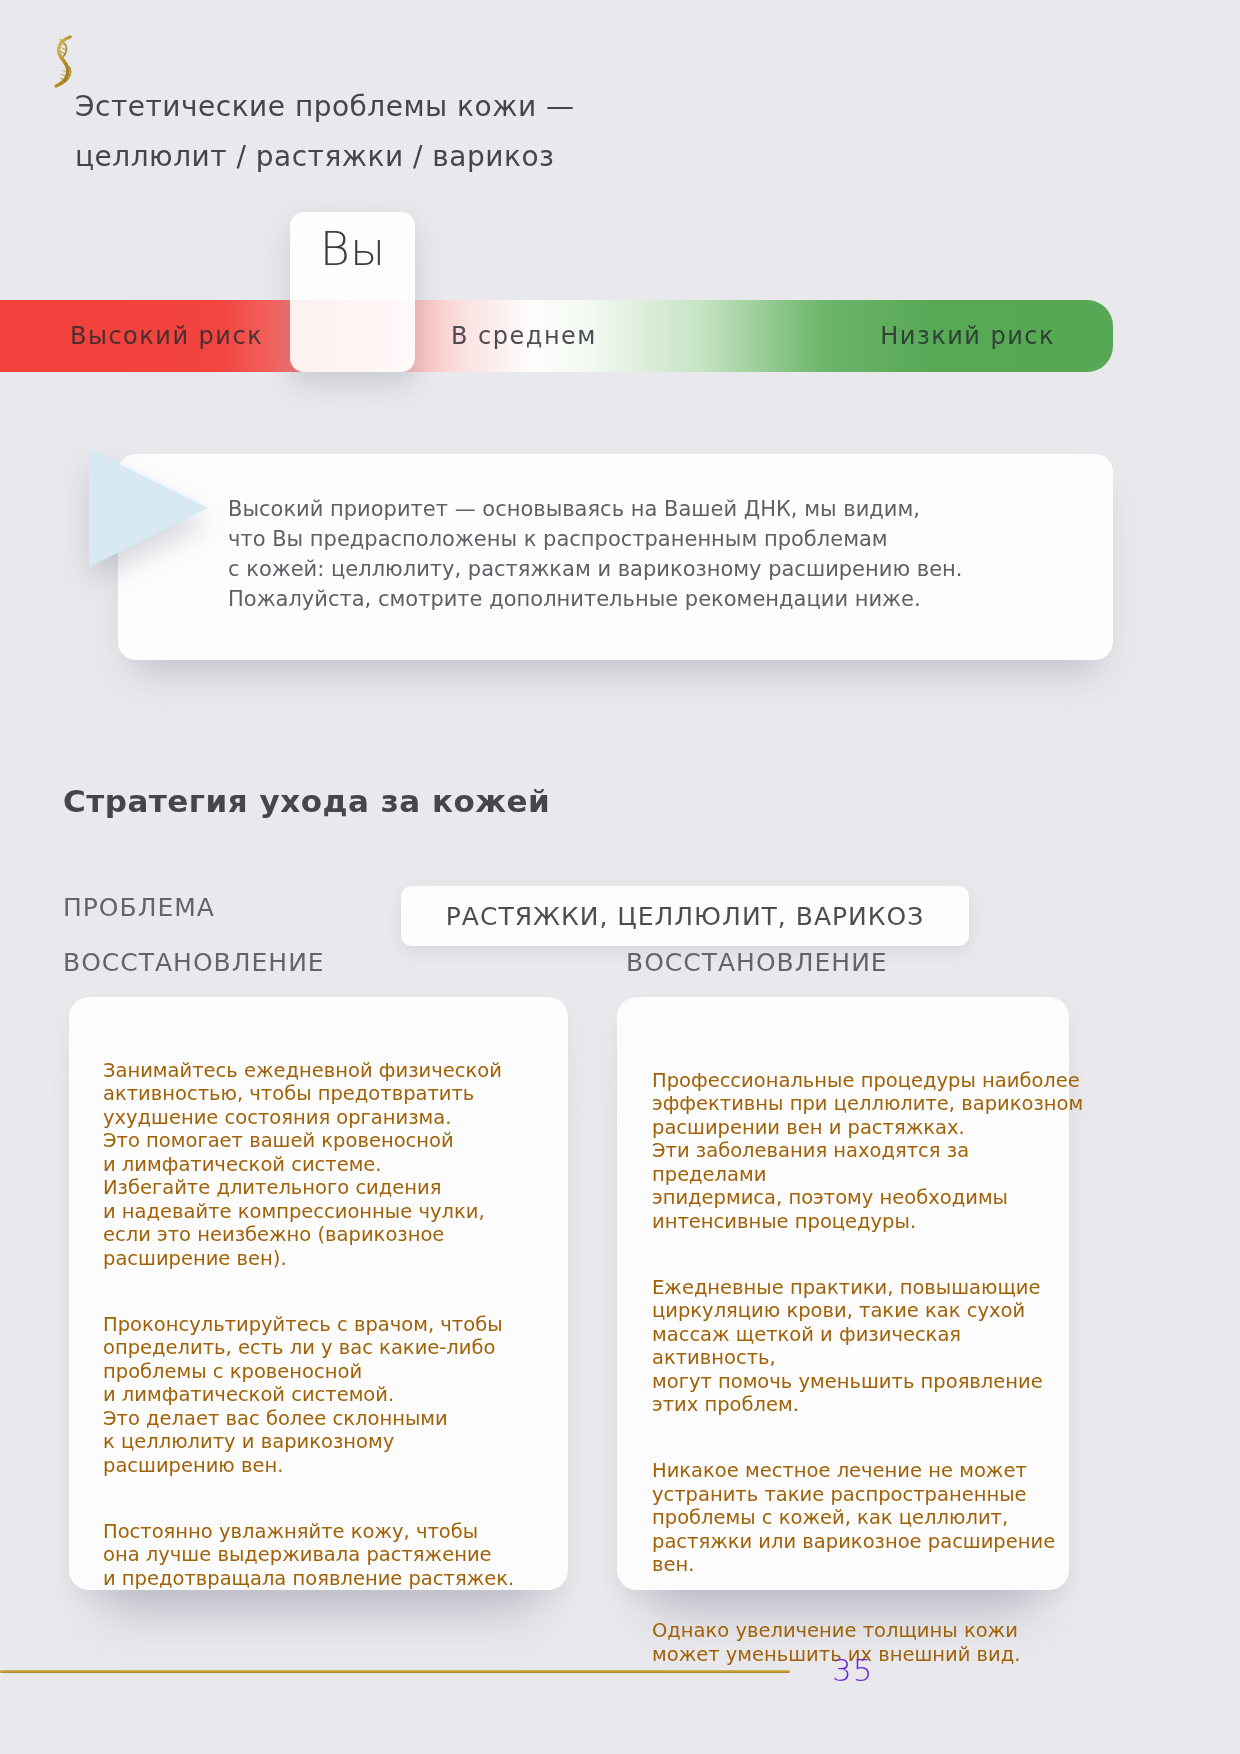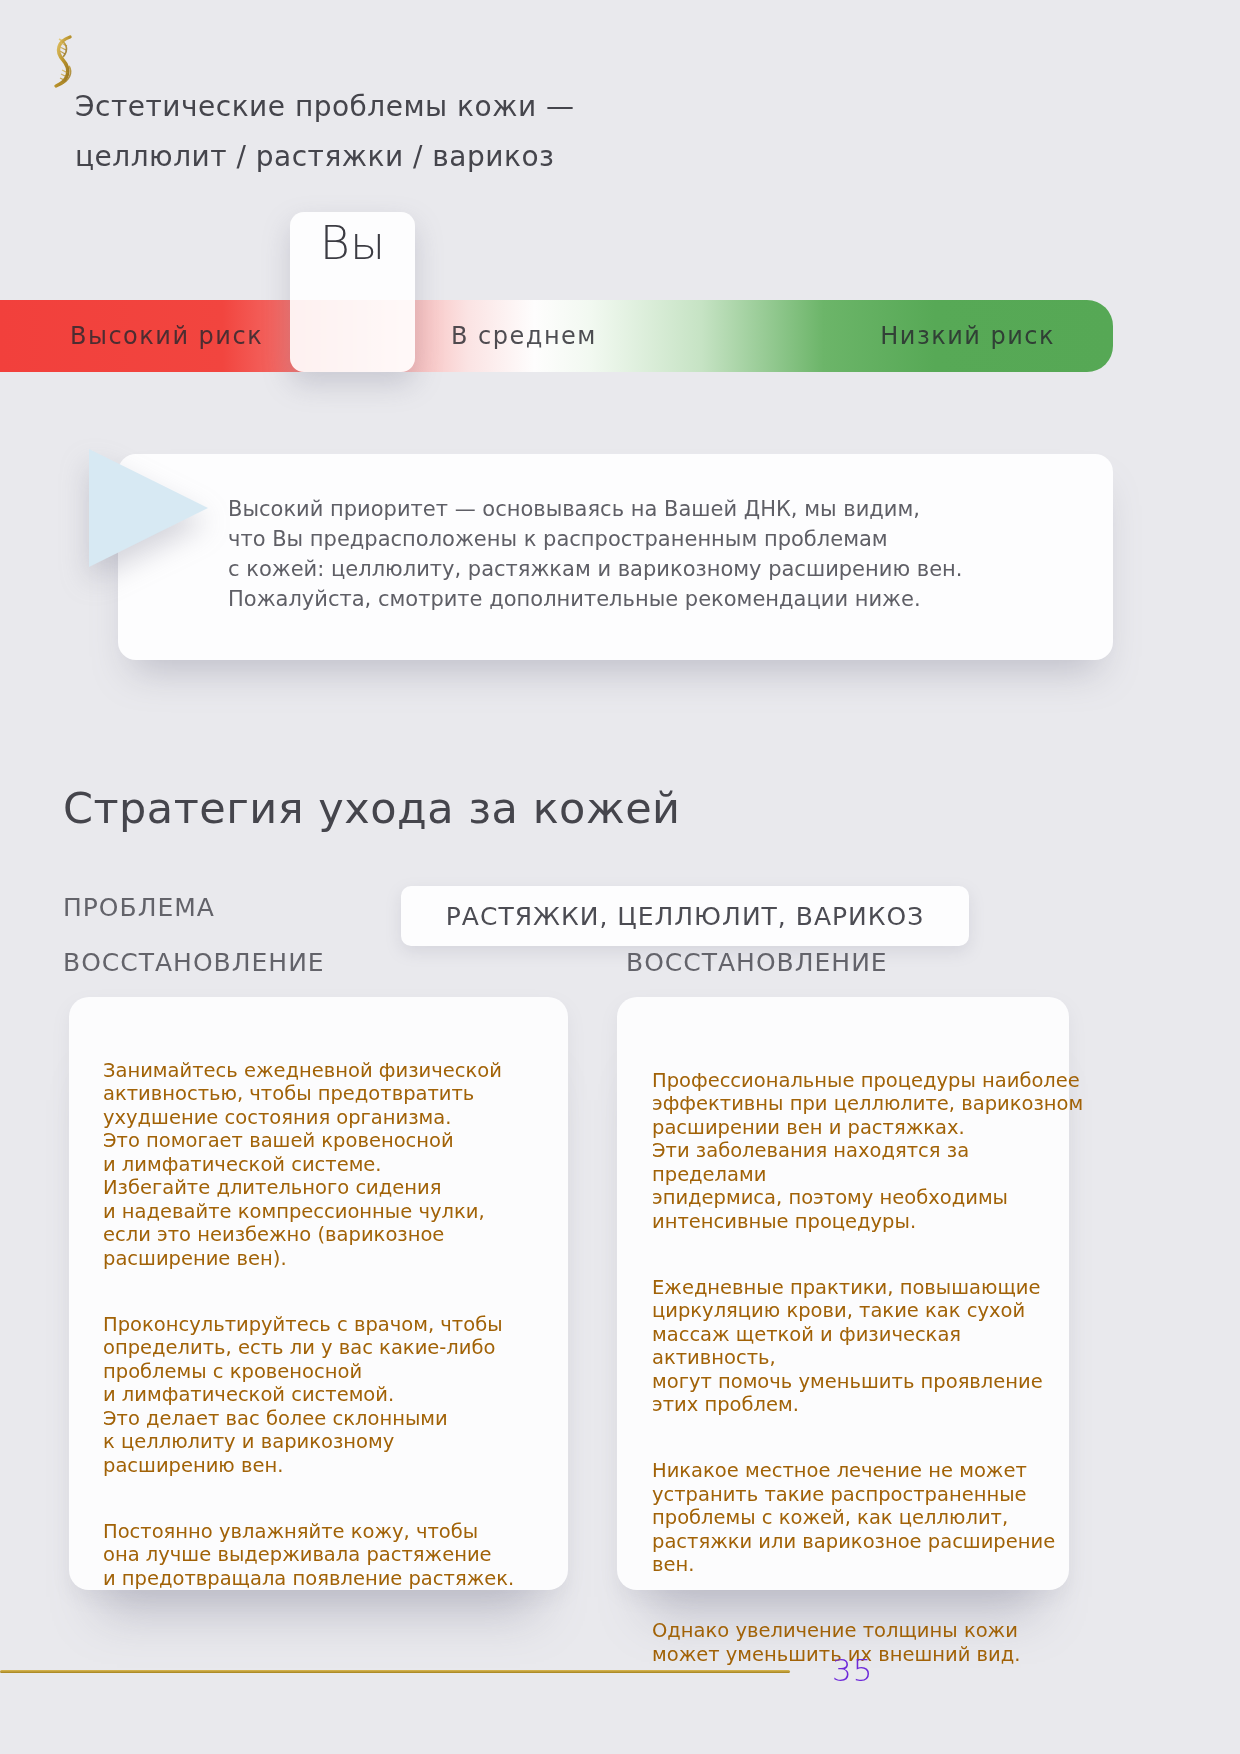--- a/index.html
+++ b/index.html
@@ -50,21 +50,21 @@
   .you-marker{
     left:290px;top:212px;
     width:125px;height:160px;
     background:rgba(255,255,255,0.90);
     border-radius:14px;
     box-shadow:0 12px 28px rgba(120,120,140,0.28);
     text-align:center;
     z-index:3;
   }
   .you-marker .you-text{
-    display:block;margin-top:4px;
+    display:block;margin-top:10px;
     font-size:46px;font-weight:300;color:#3c3c43;
   }
 
   
   .priority-card{
     left:118px;top:454px;
     width:995px;height:206px;
     background:#fdfdfe;
     border-radius:18px;
     box-shadow:0 24px 38px -14px rgba(125,125,145,0.40);
@@ -81,21 +81,21 @@
   .priority-triangle{
     left:85px;top:444px;
     width:130px;height:130px;
     z-index:2;
     filter:drop-shadow(0 14px 14px rgba(120,120,140,0.30));
   }
 
   
   .strategy-title{
     left:63px;top:783px;
-    font-size:43px;font-weight:400;
+    font-size:31px;font-weight:700;
     color:#45454c;letter-spacing:0.5px;
   }
   .row-label{
     font-size:25px;letter-spacing:1px;
     color:#63636a;font-weight:400;
   }
   .problem-label{left:63px;top:893px;}
   .problem-badge{
     left:401px;top:886px;
     width:568px;height:60px;

